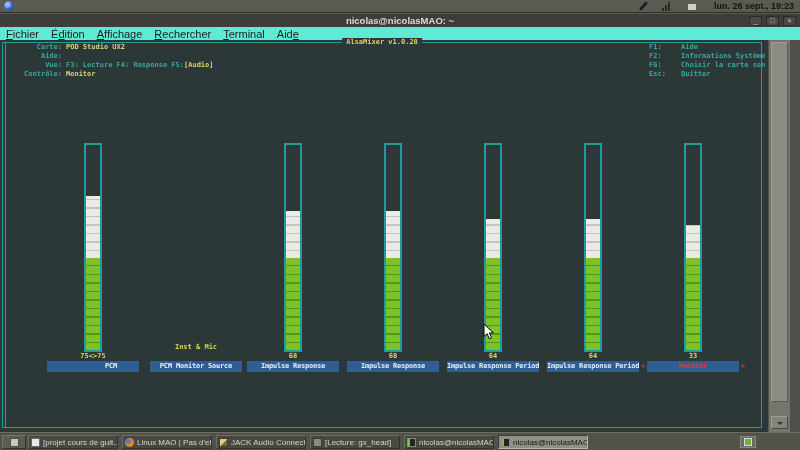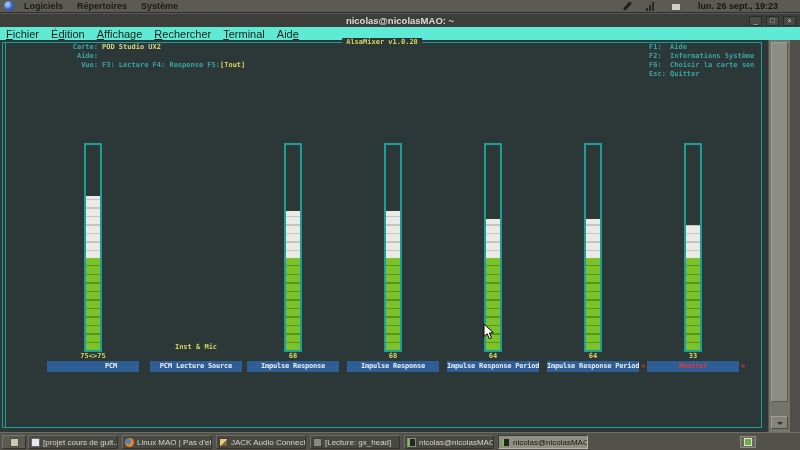--- a/index.html
+++ b/index.html
@@ -9,21 +9,21 @@
   *{margin:0;padding:0;box-sizing:border-box;}
   body{width:800px;height:450px;font-family:"Liberation Sans","DejaVu Sans",sans-serif;}
   .screen{position:relative;width:800px;height:450px;background:#2c3737;overflow:hidden;}
 
   
   .panel{position:absolute;left:0;top:0;width:800px;height:13px;background:#5b5b53;
          border-bottom:1px solid #2e2e2a;display:flex;align-items:center;font-size:9px;color:#15150f;}
   .panel-menu{padding:0 7px;height:13px;line-height:13px;font-weight:bold;color:#1b1b14;}
   .app-menu-icon{width:10px;height:10px;border-radius:50%;margin:0 3px 0 4px;
          background:radial-gradient(circle at 35% 35%,#9db9ef 0 20%,#3b6fd4 45%,#16337c 100%);}
-  .panel-right{margin-left:auto;display:flex;align-items:flex-end;gap:17px;padding-right:22px;}
+  .panel-right{margin-left:auto;display:flex;align-items:flex-end;gap:17px;padding-right:6px;}
   .pen-icon{width:3px;height:10px;background:#1d1d1d;border-radius:1px;transform:rotate(42deg);}
   .signal-icon{display:flex;align-items:flex-end;gap:1px;height:9px;}
   .signal-icon i{display:block;width:2px;background:#2a2a24;}
   .net-icon{width:10px;height:8px;background:#cfcfc6;border:1px solid #55554d;}
   .clock{font-size:9px;color:#16160f;font-weight:bold;white-space:nowrap;}
 
   
   .titlebar{position:absolute;left:0;top:13px;width:800px;height:14px;background:#3d3d3b;
             border-top:1px solid #5a5a56;display:flex;align-items:center;justify-content:center;}
   .title-text{font-size:9.5px;font-weight:bold;color:#dcdcd6;}
@@ -36,29 +36,29 @@
   .menu-item u{text-decoration:underline;}
 
   
   #term{position:absolute;left:0;top:40px;width:768px;height:392px;background:var(--termbg);
         font-family:"DejaVu Sans Mono",monospace;font-size:7px;font-weight:bold;color:var(--cyan);}
   .mixer-box{position:absolute;left:2px;top:2px;width:760px;height:386px;border:1px solid var(--teal);}
   .box-left2{position:absolute;left:2px;top:0;bottom:0;width:1px;background:var(--teal);}
   .mixer-title{position:absolute;left:50%;top:-5px;transform:translateX(-50%);
                background:var(--termbg);padding:0 4px;color:var(--yellow);white-space:nowrap;}
   .info{position:absolute;left:0;top:3px;}
-  .iline{height:9px;line-height:9px;white-space:nowrap;padding-left:36px;}
+  .iline{height:9px;line-height:9px;white-space:nowrap;}
   .ilab{display:inline-block;width:62px;text-align:right;color:var(--cyan);}
   .ival{margin-left:4px;}
   .pale{color:var(--pale);}
   .yel{color:var(--yellow);}
   .cyan2{color:var(--cyan);}
   .help{position:absolute;left:649px;top:3px;}
   .hline{height:9px;line-height:9px;white-space:nowrap;color:var(--cyan);}
-  .hkey{display:inline-block;width:21px;}
+  .hkey{display:inline-block;width:32px;}
 
   .vbar{position:absolute;top:103px;width:18px;height:209px;border:2px solid var(--teal);
         background:var(--termbg);}
   .fw{position:absolute;left:0;right:0;bottom:45%;background:#eaeae6;
       background-image:repeating-linear-gradient(to top,transparent 0 7px,rgba(0,0,0,.16) 7px 8.5px);}
   .fg{position:absolute;left:0;right:0;bottom:0;height:45%;background:#7cc32b;
       background-image:repeating-linear-gradient(to top,transparent 0 7px,rgba(25,60,0,.35) 7px 8.5px);}
   .cval{position:absolute;top:312px;width:72px;text-align:center;color:var(--yellow);height:9px;line-height:9px;}
   .cenum{top:303px;}
   .clabel{position:absolute;top:321px;width:92px;height:11px;line-height:11px;text-align:center;
@@ -101,25 +101,20 @@
         border:1px solid #8b8b83;display:flex;align-items:center;justify-content:center;}
   .tray-term-icon{width:8px;height:8px;background:#6fae3c;border:1px solid #dcdcd4;}
 </style>
 </head>
 <body>
 
 <div class="screen">
 
   <div class="panel">
     <span class="app-menu-icon"></span>
-    <span id="panel-menus" style="display:flex">
-        <span class="panel-menu">Logiciels</span>
-        <span class="panel-menu">Répertoires</span>
-        <span class="panel-menu">Système</span>
-      </span>
     <span class="panel-right">
       <span class="pen-icon"></span>
       <span class="signal-icon">
           <i style="height:3px"></i>
           <i style="height:6px"></i>
           <i style="height:9px"></i>
         </span>
       <span class="net-icon"></span>
       <span class="clock">lun. 26 sept., 19:23</span>
     </span>
@@ -145,39 +140,40 @@
 
   <div id="term">
     <div class="mixer-box">
       <div class="box-left2"></div>
       <div class="mixer-title">AlsaMixer v1.0.28</div>
     </div>
 
     <div class="info">
       <div class="iline"><span class="ilab">Carte:</span><span class="ival pale">POD Studio UX2</span></div>
       <div class="iline"><span class="ilab">Aide:</span><span class="ival pale"></span></div>
-      <div class="iline"><span class="ilab">Vue:</span><span class="ival cyan2">F3: Lecture  F4: Response  F5:</span><span class="yel">[Tout]</span></div>
+      <div class="iline"><span class="ilab">Vue:</span><span class="ival cyan2">F3: Lecture  F4: Response  F5:</span><span class="yel">[Audio]</span></div>
+      <div class="iline"><span class="ilab">Contrôle:</span><span class="ival pale">Monitor</span></div>
     </div>
 
     <div class="help" id="mixer-help">
         <div class="hline"><span class="hkey">F1:</span><span>Aide</span></div>
         <div class="hline"><span class="hkey">F2:</span><span>Informations Système</span></div>
         <div class="hline"><span class="hkey">F6:</span><span>Choisir la carte son</span></div>
         <div class="hline"><span class="hkey">Esc:</span><span>Quitter</span></div>
       </div>
 
     <div id="mixer-controls">
         <div class="vbar" style="left: 84px;">
           <div class="fw" style="height: 30%;"></div>
           <div class="fg"></div>
         </div>
         <div class="cval" style="left: 57px;">75&lt;&gt;75</div>
         <div class="clabel" style="left: 47px; padding-left: 36px;">PCM</div>
         <div class="cval cenum" style="left: 160px;">Inst &amp; Mic</div>
-        <div class="clabel" style="left: 150px;">PCM Lecture Source</div>
+        <div class="clabel" style="left: 150px;">PCM Monitor Source</div>
         <div class="vbar" style="left: 284px;">
           <div class="fw" style="height: 23%;"></div>
           <div class="fg"></div>
         </div>
         <div class="cval" style="left: 257px;">68</div>
         <div class="clabel" style="left: 247px;">Impulse Response</div>
         <div class="vbar" style="left: 384px;">
           <div class="fw" style="height: 23%;"></div>
           <div class="fg"></div>
         </div>

